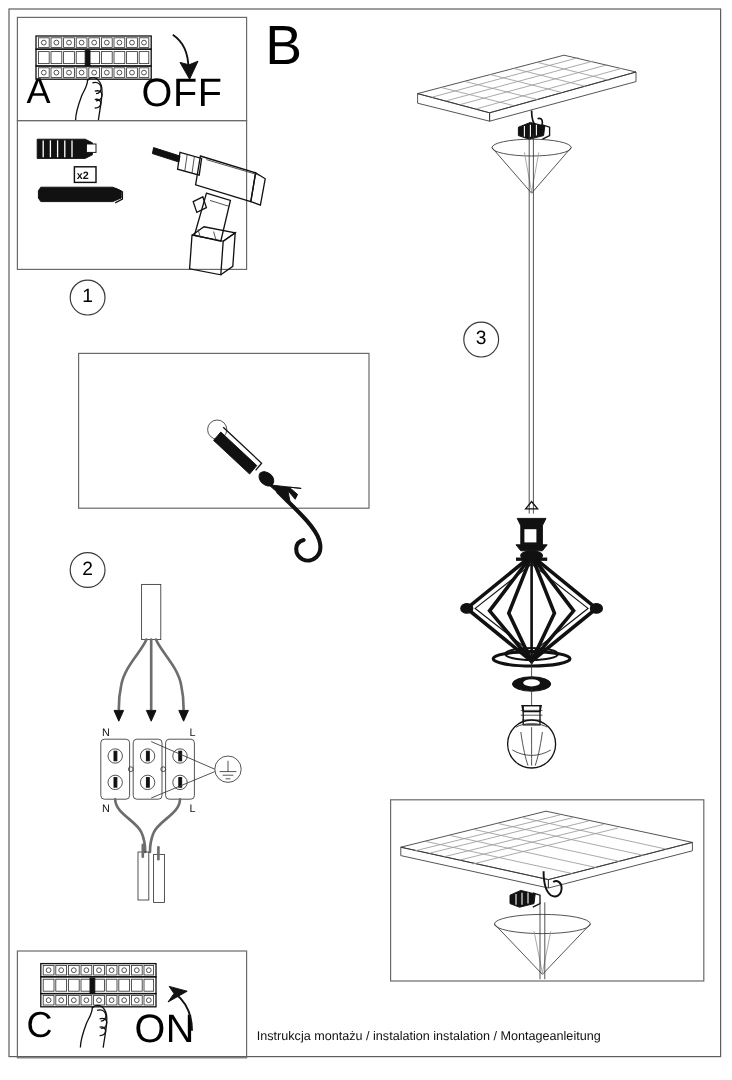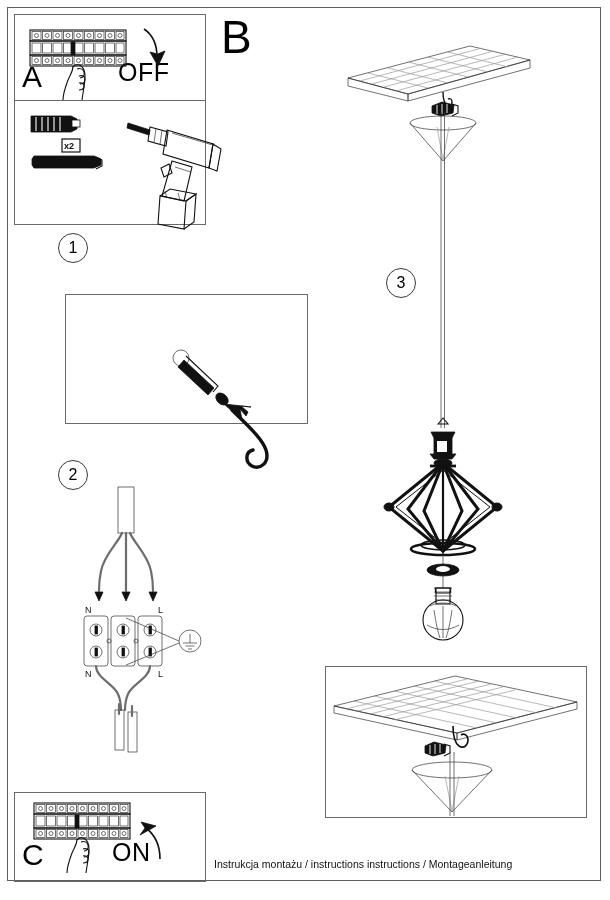--- a/index.html
+++ b/index.html
@@ -29,21 +29,21 @@
   }
   #letter-a{left:22px;top:62px;}
   #letter-c{left:22px;top:840px;}
 
   #letter-b{
     position:absolute;left:221px;top:14px;font-size:46px;line-height:1;
     font-family:"Liberation Sans", sans-serif;font-weight:400;
   }
 
   .word{
-    position:absolute;font-size:25px;line-height:1;letter-spacing:0.5px;
+    position:absolute;font-size:33px;line-height:1;letter-spacing:0.5px;
     font-family:"Liberation Sans", sans-serif;
   }
   #word-off{left:118px;top:60px;}
   #word-on{left:112px;top:840px;}
 
   .stepnum{
     position:absolute;width:28px;height:28px;border:1.5px solid #3a3a3a;
     border-radius:50%;display:flex;align-items:center;justify-content:center;
     font-size:16px;font-family:"Liberation Sans", sans-serif;background:#fff;
   }
@@ -508,17 +508,17 @@
       <path class="ln-grey" d="M445 776 L452 811 M459 776 L452 811"></path>
     </g>
 
     <g>
       <line class="ln-thin" x1="450" y1="752" x2="450" y2="816"></line>
       <line class="ln-thin" x1="454" y1="752" x2="454" y2="816"></line>
     </g>
   </svg>
 
   <div class="cap" id="caption">
-    <div>Instrukcja montażu / instructions instructions / Montageanleitung</div>
+    <div>Instrukcja montażu / instalation instalation / Montageanleitung</div>
     
   </div>
 
 </div>
 
 </body></html>

